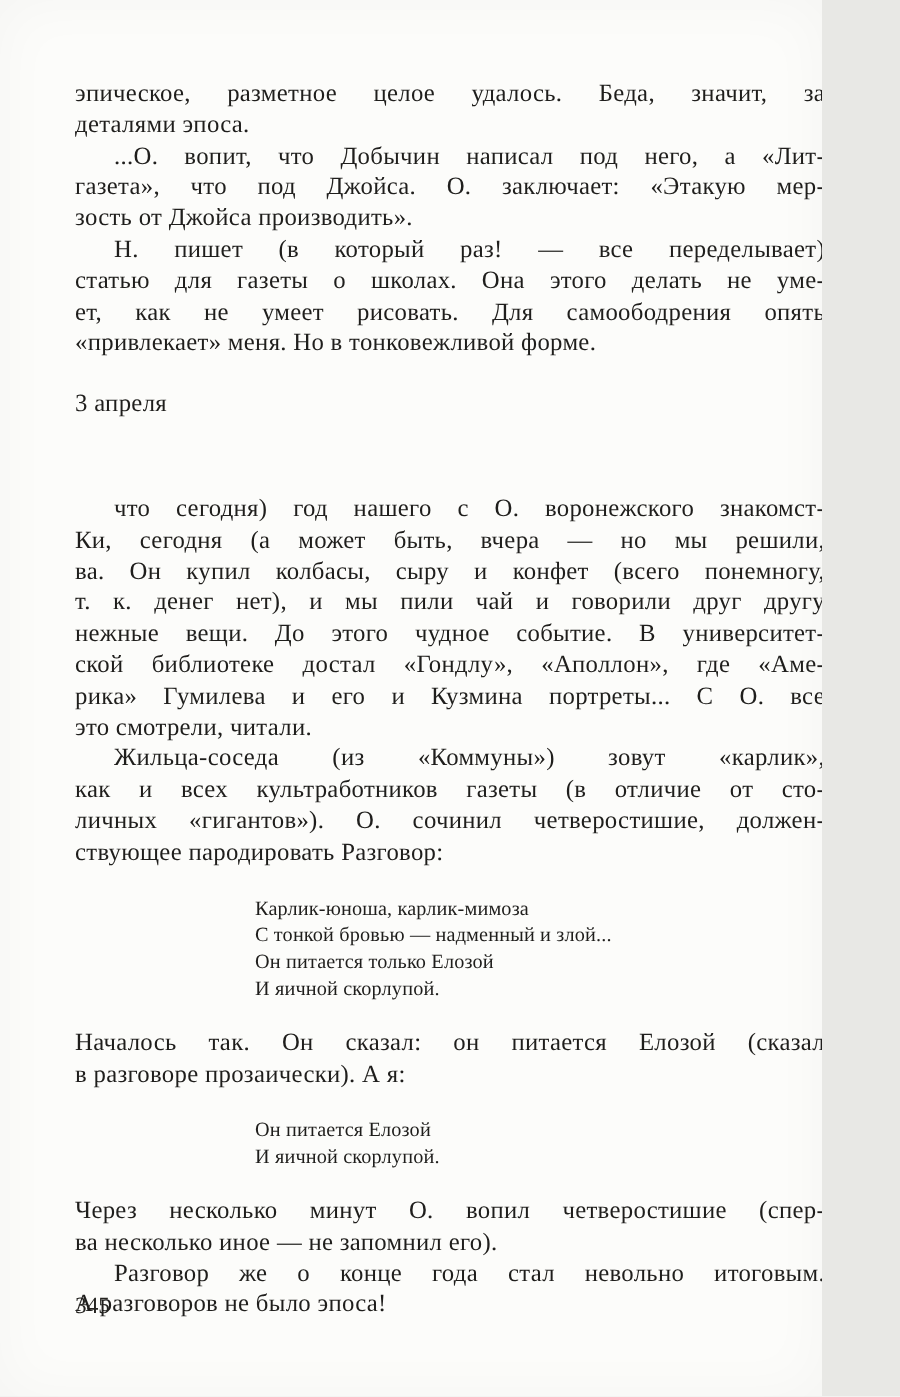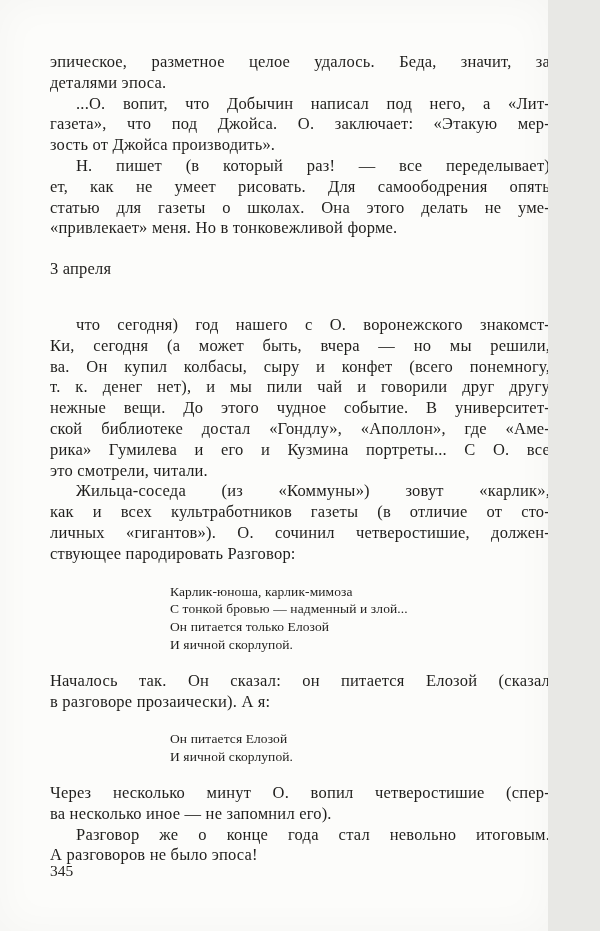--- a/index.html
+++ b/index.html
@@ -30,21 +30,21 @@
     font-size: 16.5px;
     line-height: 20.8px;
     letter-spacing: 0.2px;
     white-space: normal;
   }
   .ln.fill {
     text-align: justify;
     text-align-last: justify;
   }
   .para.indent .ln:first-child { text-indent: 26px; }
-  .date-heading { margin-top: 20px; margin-bottom: 35px; }
+  .date-heading { margin-top: 20px; margin-bottom: 49px; }
   .verse {
     padding-left: 120px;
     margin-top: 18px;
     margin-bottom: 17px;
   }
   .verse .ln {
     font-size: 13.5px;
     line-height: 17.8px;
     letter-spacing: 0.1px;
   }
@@ -67,22 +67,22 @@
         <div class="ln fill">эпическое, разметное целое удалось. Беда, значит, за</div>
         <div class="ln">деталями эпоса.</div>
       </div>
       <div class="block para indent">
         <div class="ln fill">...О. вопит, что Добычин написал под него, а «Лит-</div>
         <div class="ln fill">газета», что под Джойса. О. заключает: «Этакую мер-</div>
         <div class="ln">зость от Джойса производить».</div>
       </div>
       <div class="block para indent">
         <div class="ln fill">Н. пишет (в который раз! — все переделывает)</div>
+        <div class="ln fill">статью для газеты о школах. Она этого делать не уме-</div>
         <div class="ln fill">ет, как не умеет рисовать. Для самоободрения опять</div>
-        <div class="ln fill">статью для газеты о школах. Она этого делать не уме-</div>
         <div class="ln">«привлекает» меня. Но в тонковежливой форме.</div>
       </div>
       <div class="block date-heading">
         <div class="ln">3 апреля</div>
       </div>
       <div class="block para indent">
         <div class="ln fill">что сегодня) год нашего с О. воронежского знакомст-</div>
         <div class="ln fill">Ки, сегодня (а может быть, вчера — но мы решили,</div>
         <div class="ln fill">ва. Он купил колбасы, сыру и конфет (всего понемногу,</div>
         <div class="ln fill">т. к. денег нет), и мы пили чай и говорили друг другу</div>

